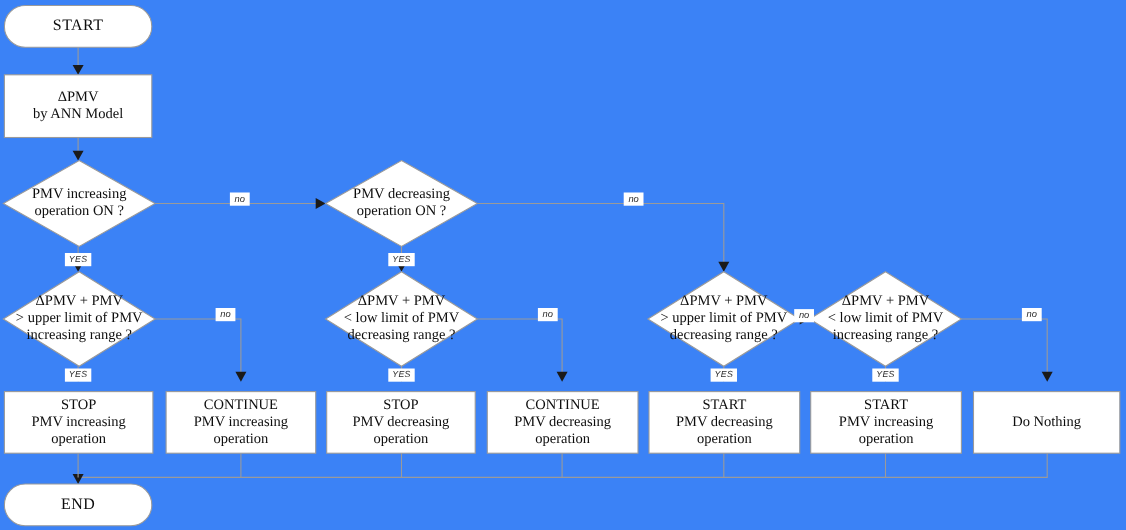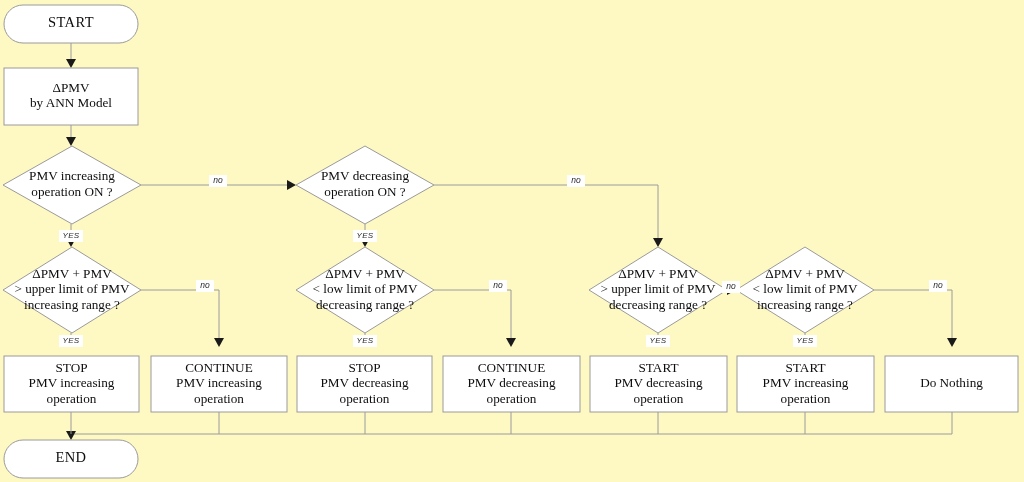--- a/index.html
+++ b/index.html
@@ -1,17 +1,17 @@
 <!DOCTYPE html>
 <html><head>
 <meta charset="utf-8">
 <style>
   html,body{margin:0;padding:0;background:#ffffff;}
   body{width:1024px;height:482px;font-family:"Liberation Serif",serif;}
-  #chart-root{position:relative;width:1024px;height:482px;overflow:hidden;background:#fef9c3;}
+  #chart-root{position:relative;width:1024px;height:482px;overflow:hidden;background:#3b82f6;}
   svg#flow{position:absolute;left:0;top:0;width:1024px;height:482px;display:block;}
   .shape-stroke{fill:#ffffff;stroke:#9a9a9a;stroke-width:1;}
   .link{stroke:#9a9a9a;stroke-width:1;fill:none;}
   .arrow-head{fill:#1a1a1a;stroke:none;}
   .node-label{font-family:"Liberation Serif",serif;font-size:13.2px;fill:#0d0d0d;text-anchor:middle;dominant-baseline:middle;}
   .node-label.term{font-size:14.5px;letter-spacing:.4px;}
   .edge-label{font-family:"Liberation Sans",sans-serif;font-size:8.5px;font-style:italic;fill:#2b2b2b;text-anchor:middle;dominant-baseline:middle;}
   .edge-label.yes{font-size:8px;font-style:italic;letter-spacing:.3px;}
 </style>
 </head>

